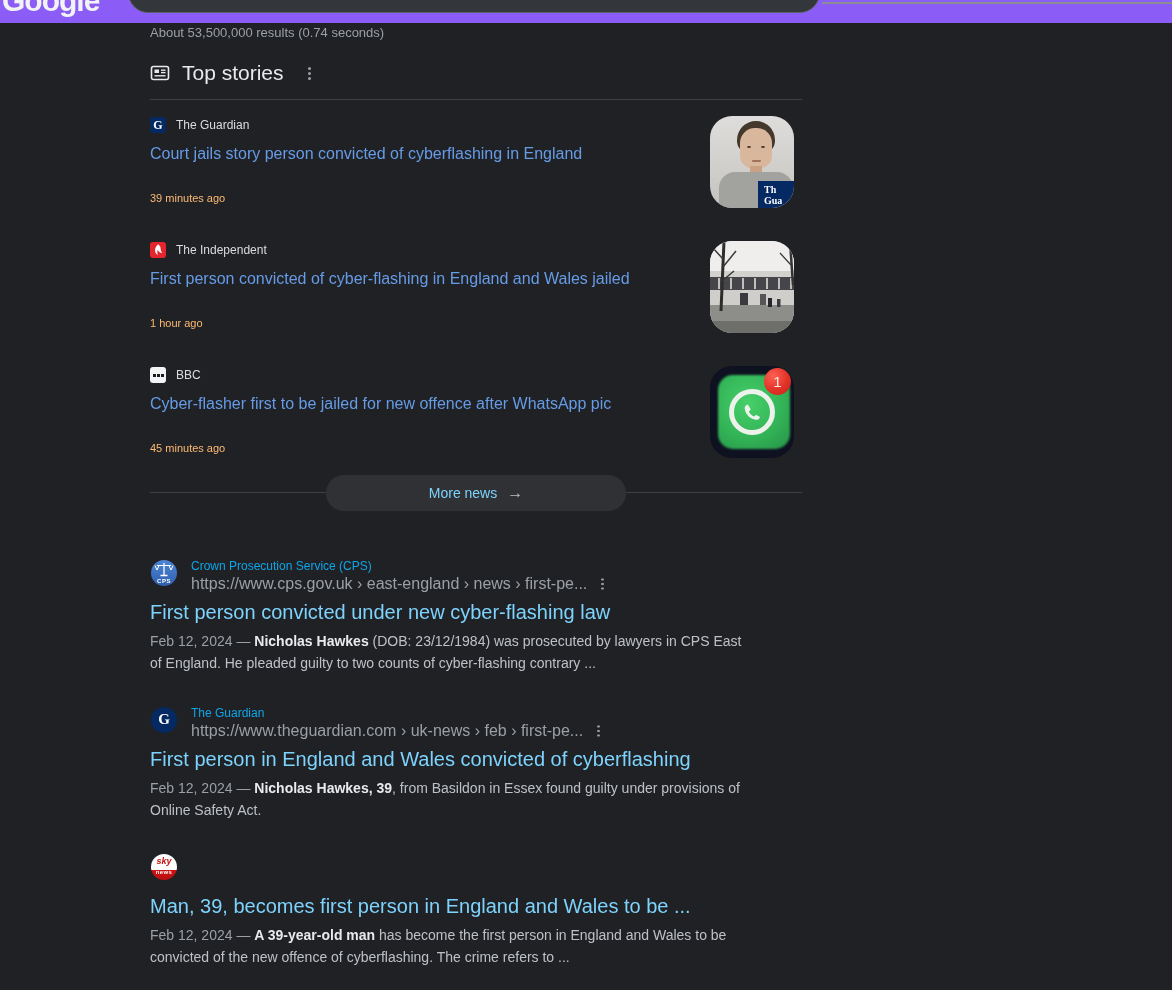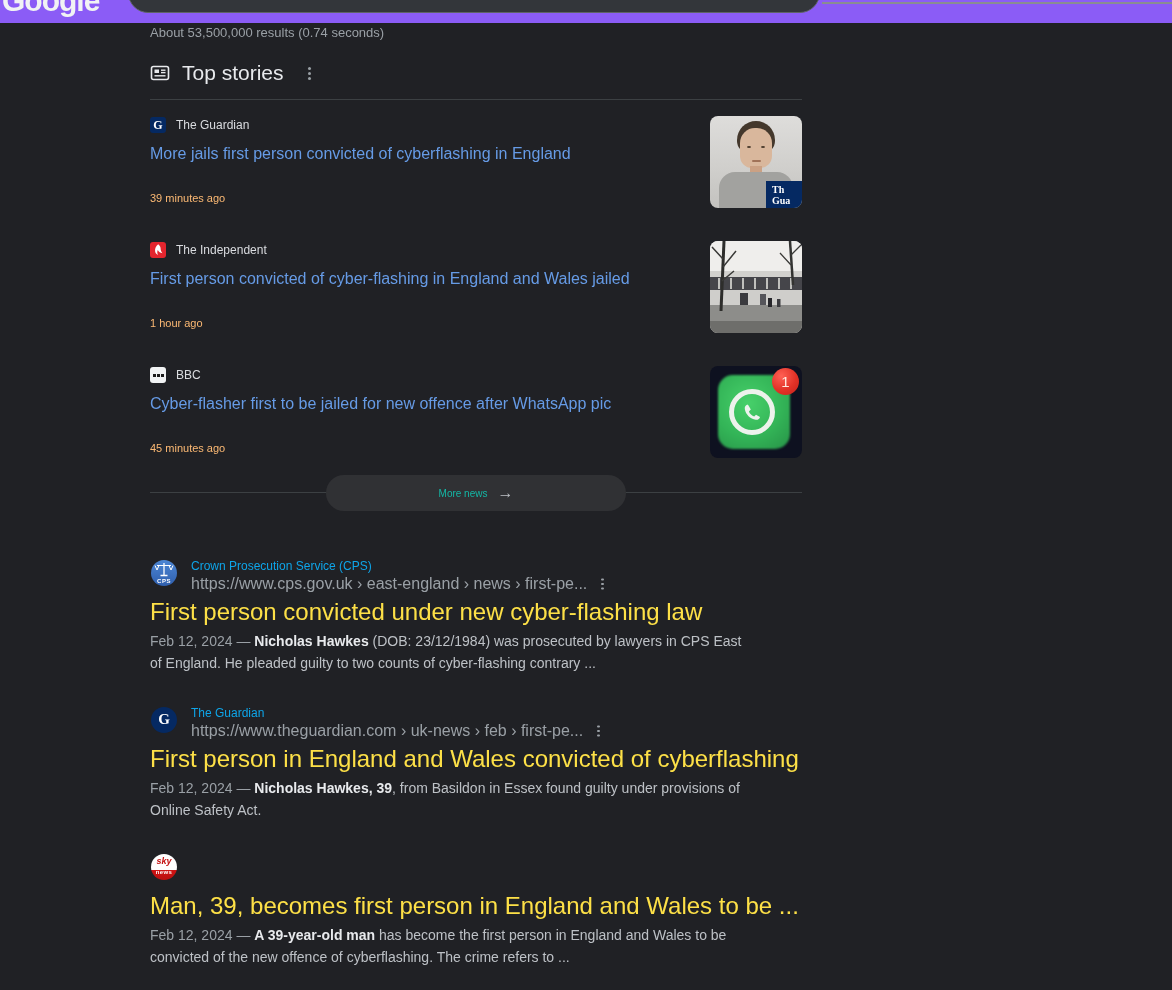--- a/index.html
+++ b/index.html
@@ -45,21 +45,21 @@
   .src-icon.guardian { background:#052962; }
   .src-icon.guardian span { position:absolute; left:0; top:0; width:16px; text-align:center;
      font-family:"Liberation Serif","DejaVu Serif",serif; font-weight:bold; font-size:12px; line-height:16px; color:#fff; }
   .src-icon.indy { background:#e4252e; }
   .src-icon.bbc { background:#f1f3f4; }
   .bbc-blocks { position:absolute; left:2.5px; top:6.5px; width:3px; height:3px; background:#1b1b1b;
      box-shadow:4px 0 0 #1b1b1b, 8px 0 0 #1b1b1b; }
   .src-name { font-size:12px; color:#dadce0; }
   .headline { position:absolute; left:0; top:27px; width:548px; font-size:16px; line-height:21px; color:#669be6; cursor:pointer; }
   .card-time { position:absolute; left:0; top:76px; font-size:11px; color:#fdba74; }
-  .thumb { position:absolute; left:560px; top:0; width:92px; height:92px; border-radius:8px; overflow:hidden; cursor:pointer; }
+  .thumb { position:absolute; left:560px; top:0; width:84px; height:92px; border-radius:22px; overflow:hidden; cursor:pointer; }
 
   
   .thumb-mug { background:linear-gradient(180deg,#dedddb 0%,#cfcecb 60%,#c3c2bf 100%); }
   .mg-hair { position:absolute; left:27px; top:5px; width:38px; height:32px; background:#44382c; border-radius:19px 19px 12px 12px; }
   .mg-face { position:absolute; left:30px; top:12px; width:32px; height:40px; background:#d9b79c; border-radius:15px 15px 12px 12px; }
   .mg-eye { position:absolute; left:37px; top:30px; width:4px; height:2px; background:#4a3a2c; border-radius:50%;
      box-shadow:14px 0 0 #4a3a2c; }
   .mg-mouth { position:absolute; left:42px; top:44px; width:9px; height:1.5px; background:#a07258; border-radius:2px; }
   .mg-neck { position:absolute; left:40px; top:50px; width:12px; height:9px; background:#cba184; }
   .mg-shirt { position:absolute; left:9px; top:56px; width:74px; height:36px; background:#a2a29f; border-radius:16px 16px 0 0; }
@@ -75,21 +75,21 @@
   .wa-phone { position:absolute; left:30px; top:35px; width:24px; height:24px; }
   .wa-badge { position:absolute; right:3px; top:2px; width:27px; height:27px; border-radius:50%;
      background:radial-gradient(circle at 35% 30%, #ff6054 0%, #e23227 55%, #c3221a 100%);
      color:#ffe9e0; font-size:15px; text-align:center; line-height:27px; filter:blur(0.4px); }
 
   
   .more-wrap { position:absolute; left:150px; top:475px; width:652px; height:36px; }
   .more-line { position:absolute; left:0; right:0; top:17px; height:1px; background:#3c4043; }
   .more-btn { position:absolute; left:176px; top:0; width:300px; height:36px; border-radius:18px;
      background:#303134; display:flex; align-items:center; justify-content:center; gap:10px; cursor:pointer; }
-  .more-btn span { font-size:10px; color:#14b8a6; }
+  .more-btn span { font-size:14px; color:#7dd3fc; }
   .more-btn .arrow { color:#bdc1c6; font-size:16px; }
 
   
   .result { position:absolute; left:150px; width:660px; }
   .res-head { position:absolute; left:0; top:0; height:40px; display:flex; cursor:pointer; }
   .favicon { width:26px; height:26px; border-radius:50%; margin:4px 14px 0 1px; position:relative; overflow:hidden; flex:none; }
   .fav-cps { background:linear-gradient(180deg,#4d86d4 0%,#2f5fae 100%); }
   .fav-cps svg { position:absolute; left:3px; top:2px; }
   .fav-cps .fav-cps-text { position:absolute; left:0; bottom:2px; width:26px; text-align:center;
      font-size:6px; font-weight:bold; color:#fff; letter-spacing:0.5px; }
@@ -100,21 +100,21 @@
   .fav-sky .sky-top { position:absolute; left:0; top:2px; width:26px; text-align:center; color:#c41111;
      font-size:9px; font-weight:bold; font-style:italic; }
   .fav-sky .sky-bot { position:absolute; left:0; top:15px; width:26px; text-align:center; color:#fff;
      font-size:6px; font-weight:bold; letter-spacing:0.4px; }
   .site-block { padding-top:1px; }
   .site-name { font-size:12px; color:#0ea5e9; line-height:18px; }
   .site-url { font-size:16px; color:#9aa0a6; line-height:17px; display:flex; align-items:center; }
   .url-dots { position:relative; width:14px; height:14px; margin-left:8px; cursor:pointer; }
   .url-dots::after { content:""; position:absolute; left:6px; top:6px; width:2.5px; height:2.5px; border-radius:50%;
      background:#9aa0a6; box-shadow:0 -4.5px 0 #9aa0a6, 0 4.5px 0 #9aa0a6; }
-  .res-title { position:absolute; left:0; top:44px; font-size:24px; line-height:24px; color:#fde047;
+  .res-title { position:absolute; left:0; top:44px; font-size:20px; line-height:24px; color:#7dd3fc;
      cursor:pointer; white-space:nowrap; }
   .res-snippet { position:absolute; left:0; top:74px; width:604px; font-size:14px; line-height:22px; color:#bdc1c6; }
   .snip-date { color:#9aa0a6; }
   .res-snippet b { color:#e8eaed; font-weight:bold; }
 </style>
 </head>
 <body>
 
 <div class="header">
   <div class="logo">Google</div>
@@ -141,21 +141,21 @@
 </div>
 <div class="divider" style="top:99px"></div>
 
 <div class="card" style="top:116px">
   <div class="src-row">
     <div class="src-icon guardian">
       <span>G</span>
     </div>
     <div class="src-name">The Guardian</div>
   </div>
-  <div class="headline">More jails first person convicted of cyberflashing in England</div>
+  <div class="headline">Court jails story person convicted of cyberflashing in England</div>
   <div class="card-time">39 minutes ago</div>
   <div class="thumb thumb-mug">
     <div class="mg-hair"></div>
     <div class="mg-face"></div>
     <div class="mg-eye"></div>
     <div class="mg-mouth"></div>
     <div class="mg-neck"></div>
     <div class="mg-shirt"></div>
     <div class="mg-badge">
       <div>Th</div>

